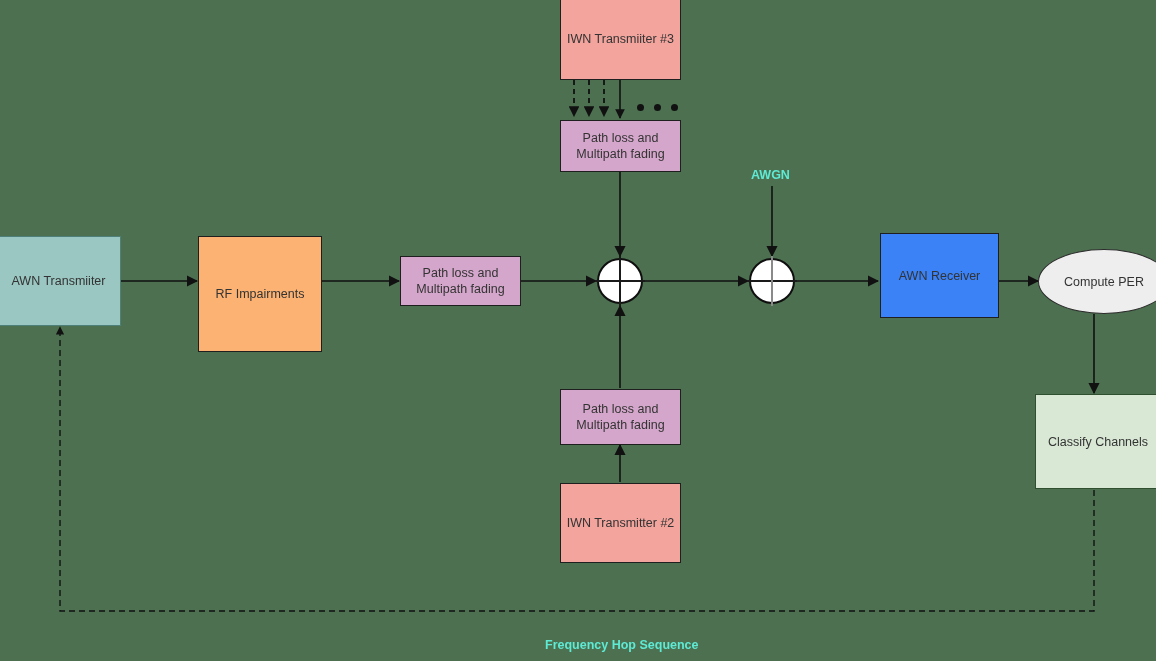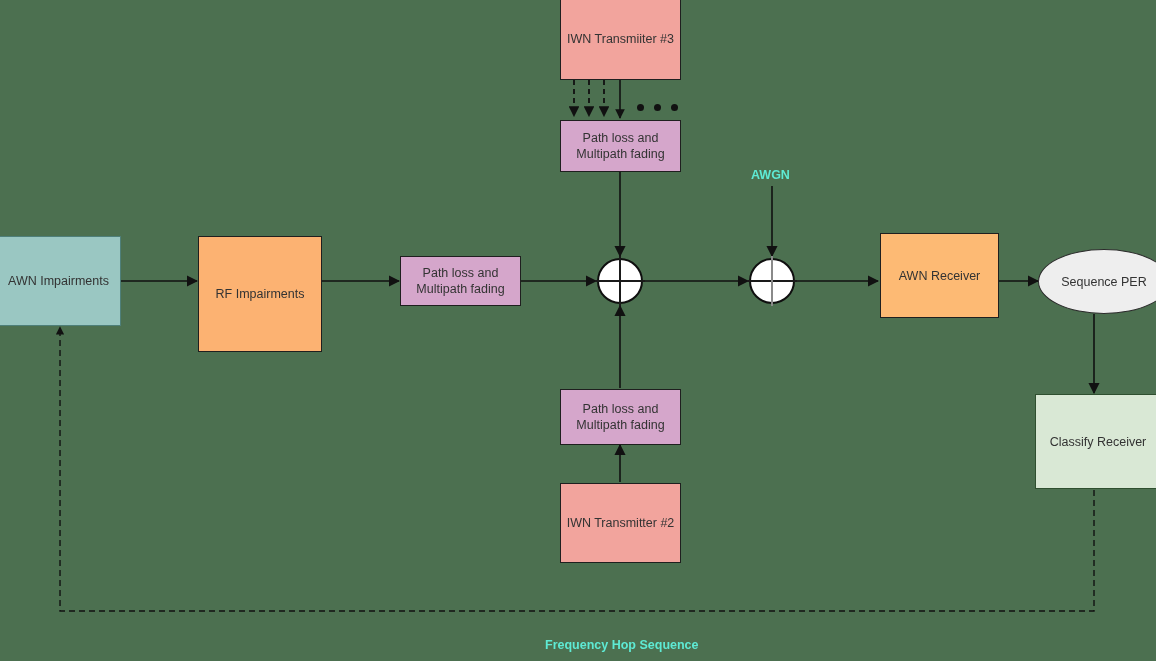--- a/index.html
+++ b/index.html
@@ -33,21 +33,21 @@
     color: #333333;
     font-size: 12.5px;
     line-height: 16px;
     border: 1px solid #1a1a1a;
     white-space: pre-line;
   }
   .node.teal   { background: #9ac7c2; border-color: #4e7f79; }
   .node.orange { background: #fcb272; border-color: #1f1f1f; }
   .node.purple { background: #d5a6cb; border-color: #1f1f1f; text-align: center; }
   .node.pink   { background: #f2a49d; border-color: #1f1f1f; }
-  .node.blue   { background: #fdba74; border-color: #1f1f1f; }
+  .node.blue   { background: #3b82f6; border-color: #1f1f1f; }
   .node.green  { background: #d9e8d5; border-color: #2f4f2f; }
   .node.ellipse {
     background: #eeeeee;
     border-color: #2b2b2b;
     border-radius: 50%;
   }
   .junction {
     position: absolute;
     box-sizing: border-box;
     width: 46px;
@@ -133,21 +133,21 @@
       <line x1="589" y1="80" x2="589" y2="116" marker-end="url(#arrowThin)"></line>
       <line x1="604" y1="80" x2="604" y2="116" marker-end="url(#arrowThin)"></line>
     </g>
 
     <g stroke="#111111" stroke-width="1.4" fill="none" stroke-dasharray="6,4">
       <path d="M 1094 490 L 1094 611 L 60 611 L 60 327" marker-end="url(#arrowThin)"></path>
     </g>
   </svg>
 
   <div class="node teal" style="left:-4px; top:236px; width:125px; height:90px;">
-    <span>AWN Impairments</span>
+    <span>AWN Transmiiter</span>
   </div>
 
   <div class="node orange" style="left:198px; top:236px; width:124px; height:116px;">
     <span>RF Impairments</span>
   </div>
 
   <div class="node purple" style="left:400px; top:256px; width:121px; height:50px;">
     <span>Path loss and
 Multipath fading</span>
   </div>
@@ -168,25 +168,25 @@
 
   <div class="node pink" style="left:560px; top:483px; width:121px; height:80px;">
     <span>IWN Transmitter #2</span>
   </div>
 
   <div class="node blue" style="left:880px; top:233px; width:119px; height:85px;">
     <span>AWN Receiver</span>
   </div>
 
   <div class="node ellipse" style="left:1038px; top:249px; width:132px; height:65px;">
-    <span>Sequence PER</span>
+    <span>Compute PER</span>
   </div>
 
   <div class="node green" style="left:1035px; top:394px; width:126px; height:95px;">
-    <span>Classify Receiver</span>
+    <span>Classify Channels</span>
   </div>
 
   <div class="junction" style="left:597px; top:258px;">
     <span class="hbar"></span>
     <span class="vbar"></span>
   </div>
 
   <div class="junction gray-v" style="left:749px; top:258px;">
     <span class="hbar"></span>
     <span class="vbar"></span>

